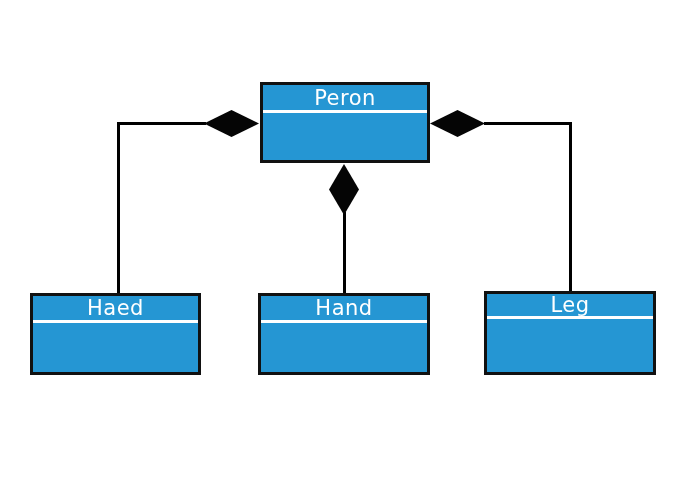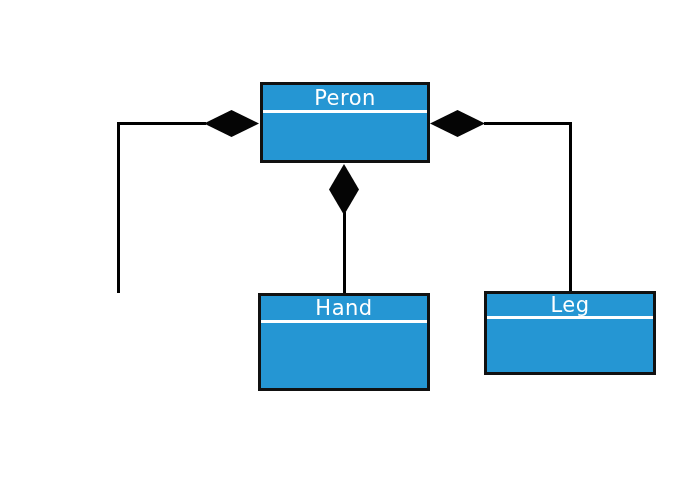--- a/index.html
+++ b/index.html
@@ -46,21 +46,21 @@
     font-size: 21px;
     letter-spacing: 0.5px;
     border-bottom: 3px solid #ffffff;
     user-select: none;
   }
   .node-body { width: 100%; }
 
   
   .node-peron { left: 260px; top: 82px;  width: 170px; height: 81px; }
   .node-haed  { left: 30px;  top: 293px; width: 171px; height: 82px; }
-  .node-hand  { left: 258px; top: 293px; width: 172px; height: 98px; }
+  .node-hand  { left: 258px; top: 293px; width: 172px; height: 82px; }
   .node-leg   { left: 484px; top: 291px; width: 172px; height: 84px; }
   .node-haed .node-title, .node-hand .node-title { height: 27px; }
   .node-leg .node-title { height: 25px; text-align: right; }
 </style>
 </head>
 <body>
 
 <div class="canvas">
 
   <div class="edge" style="left:117px; top:122px; width:89px; height:3px;"></div>
@@ -73,20 +73,24 @@
 
   <div class="diamond" style="left:204px; top:110px; width:55px; height:27px;"></div>
   <div class="diamond" style="left:430px; top:110px; width:55px; height:27px;"></div>
   <div class="diamond" style="left:329px; top:164px; width:30px; height:51px;"></div>
 
   <div class="node node-peron">
     <div class="node-title">Peron</div>
     <div class="node-body"></div>
   </div>
 
+  <div class="node node-haed">
+    <div class="node-title">Haed</div>
+    <div class="node-body"></div>
+  </div>
 
   <div class="node node-hand">
     <div class="node-title">Hand</div>
     <div class="node-body"></div>
   </div>
 
   <div class="node node-leg">
     <div class="node-title">Leg</div>
     <div class="node-body"></div>
   </div>

